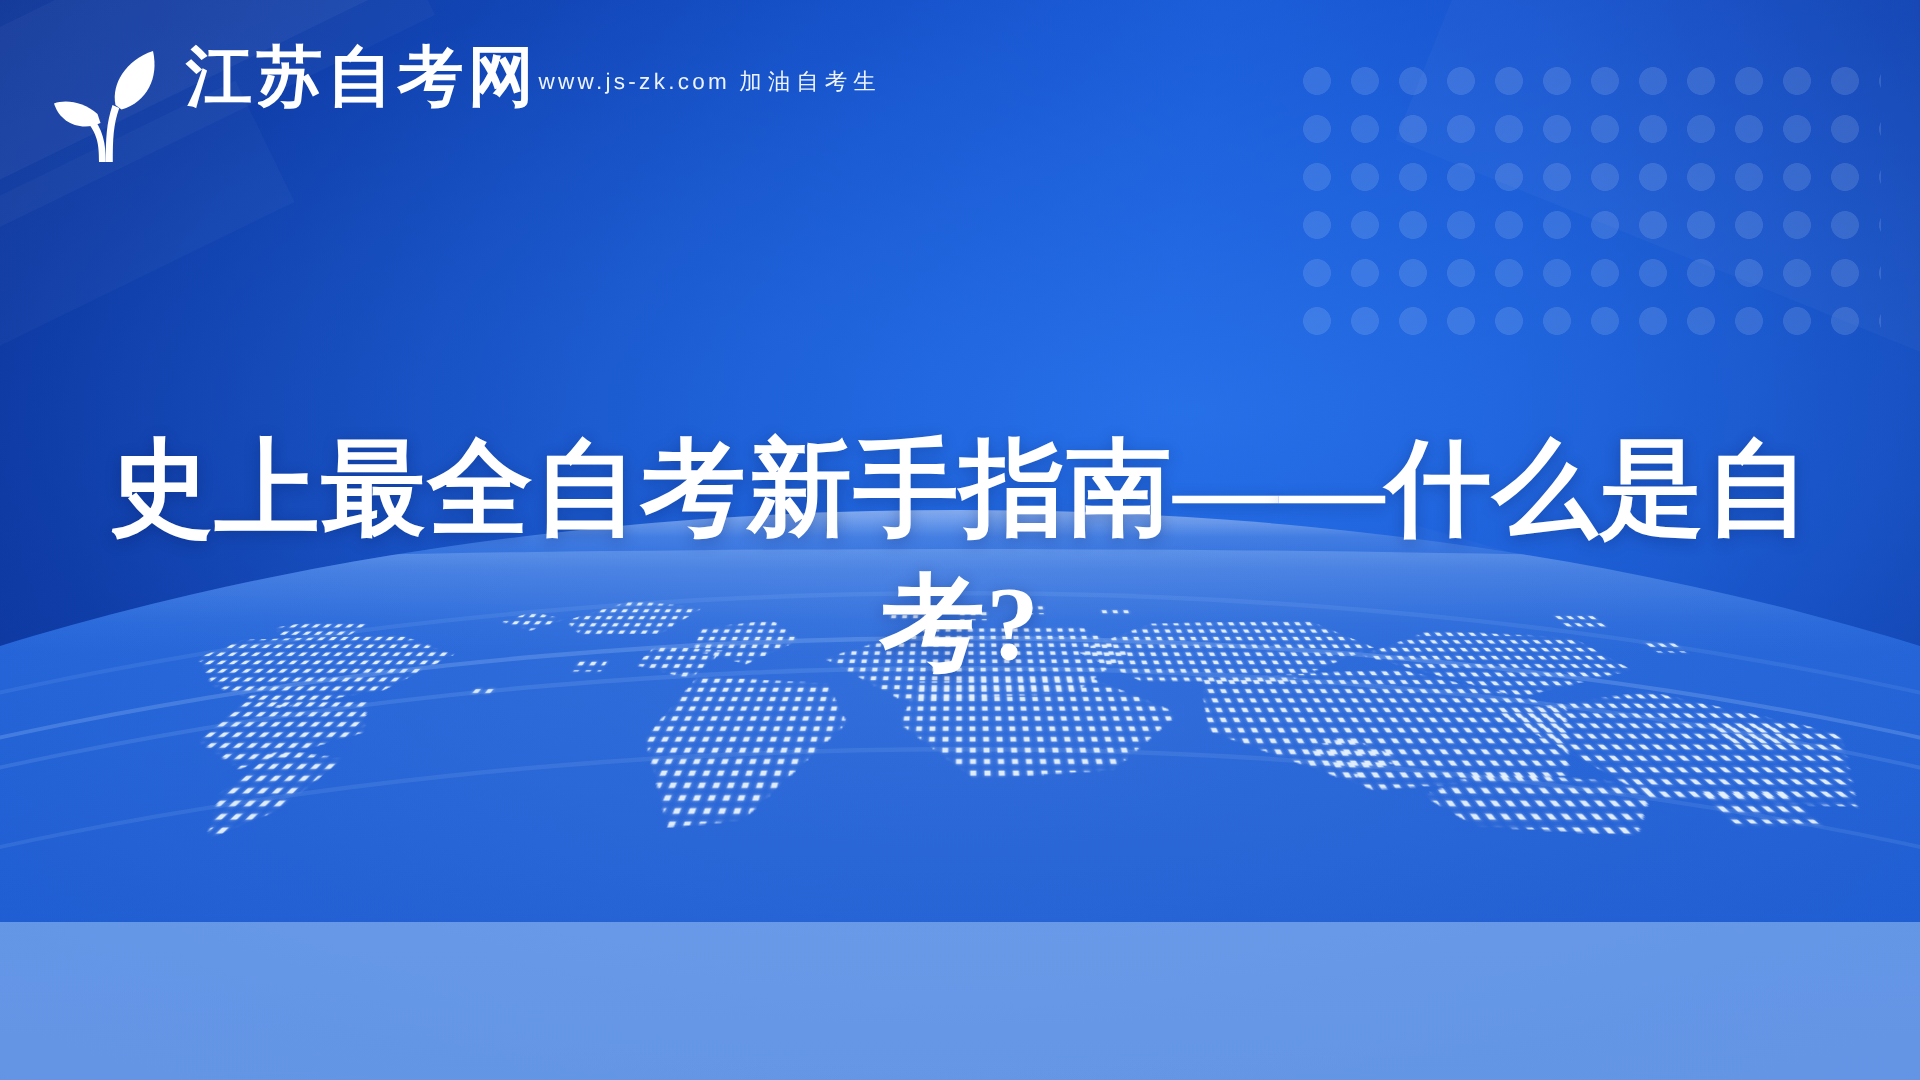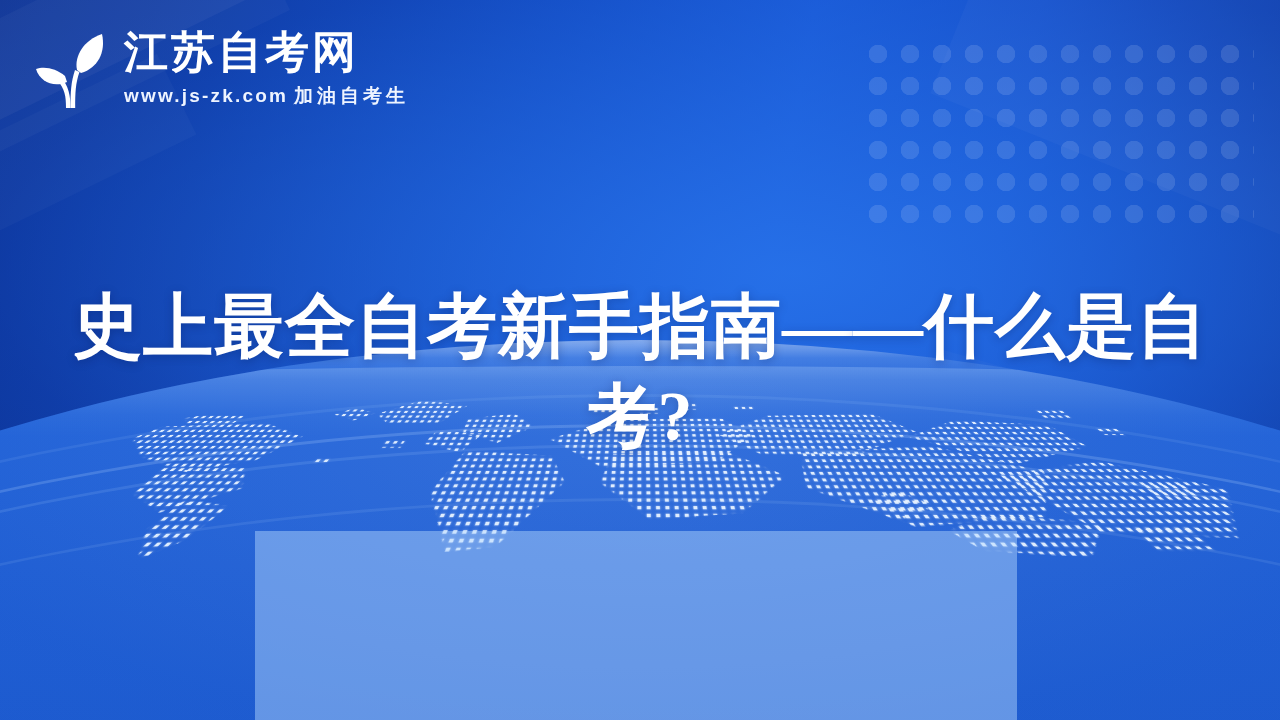--- a/index.html
+++ b/index.html
@@ -103,29 +103,29 @@
   .arc-2{ bottom:96px;  border-top-color:rgba(180,215,255,0.14); }
   .arc-3{ bottom:146px; border-top-color:rgba(180,215,255,0.10); }
   .arc-4{ bottom:62px;  border-top-color:rgba(200,225,255,0.10); height:1180px; }
 
   
   .logo{
     position:absolute; left:34px; top:26px;
     display:flex; align-items:flex-start; gap:14px;
   }
   .logo-mark{ width:76px; height:84px; flex:0 0 auto; }
-  .logo-text{ display:flex; flex-direction:column; }
+  .logo-text{ display:flex; flex-direction:row;align-items:center; }
   .logo-title{
     font-family:"Liberation Sans", sans-serif;
     font-size:44px; font-weight:700; color:#ffffff;
     letter-spacing:3px; line-height:1.18; white-space:nowrap;
   }
   .logo-sub{
     margin-top:5px;
-    font-size:19px; font-weight:700; color:#eef4ff;
+    font-size:15px; font-weight:400; color:#eef4ff;
     letter-spacing:2.2px; white-space:nowrap;
   }
   .logo-sub .cn{ letter-spacing:4px; margin-left:6px; }
 
   
   .headline{
     position:absolute;
     left:0; right:0; top:282px;
     text-align:center;
     font-family:"Liberation Serif", serif;

